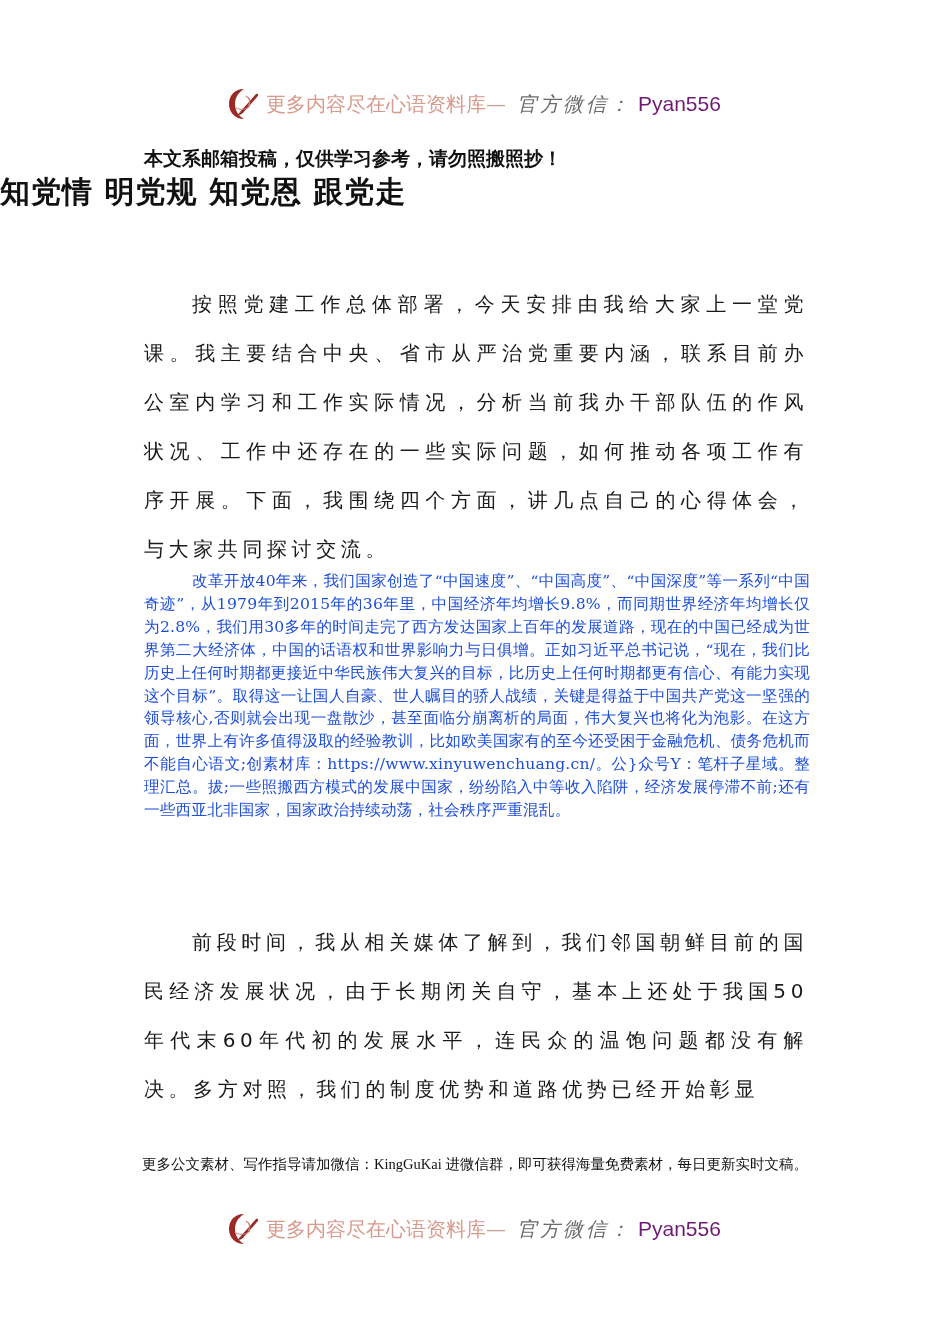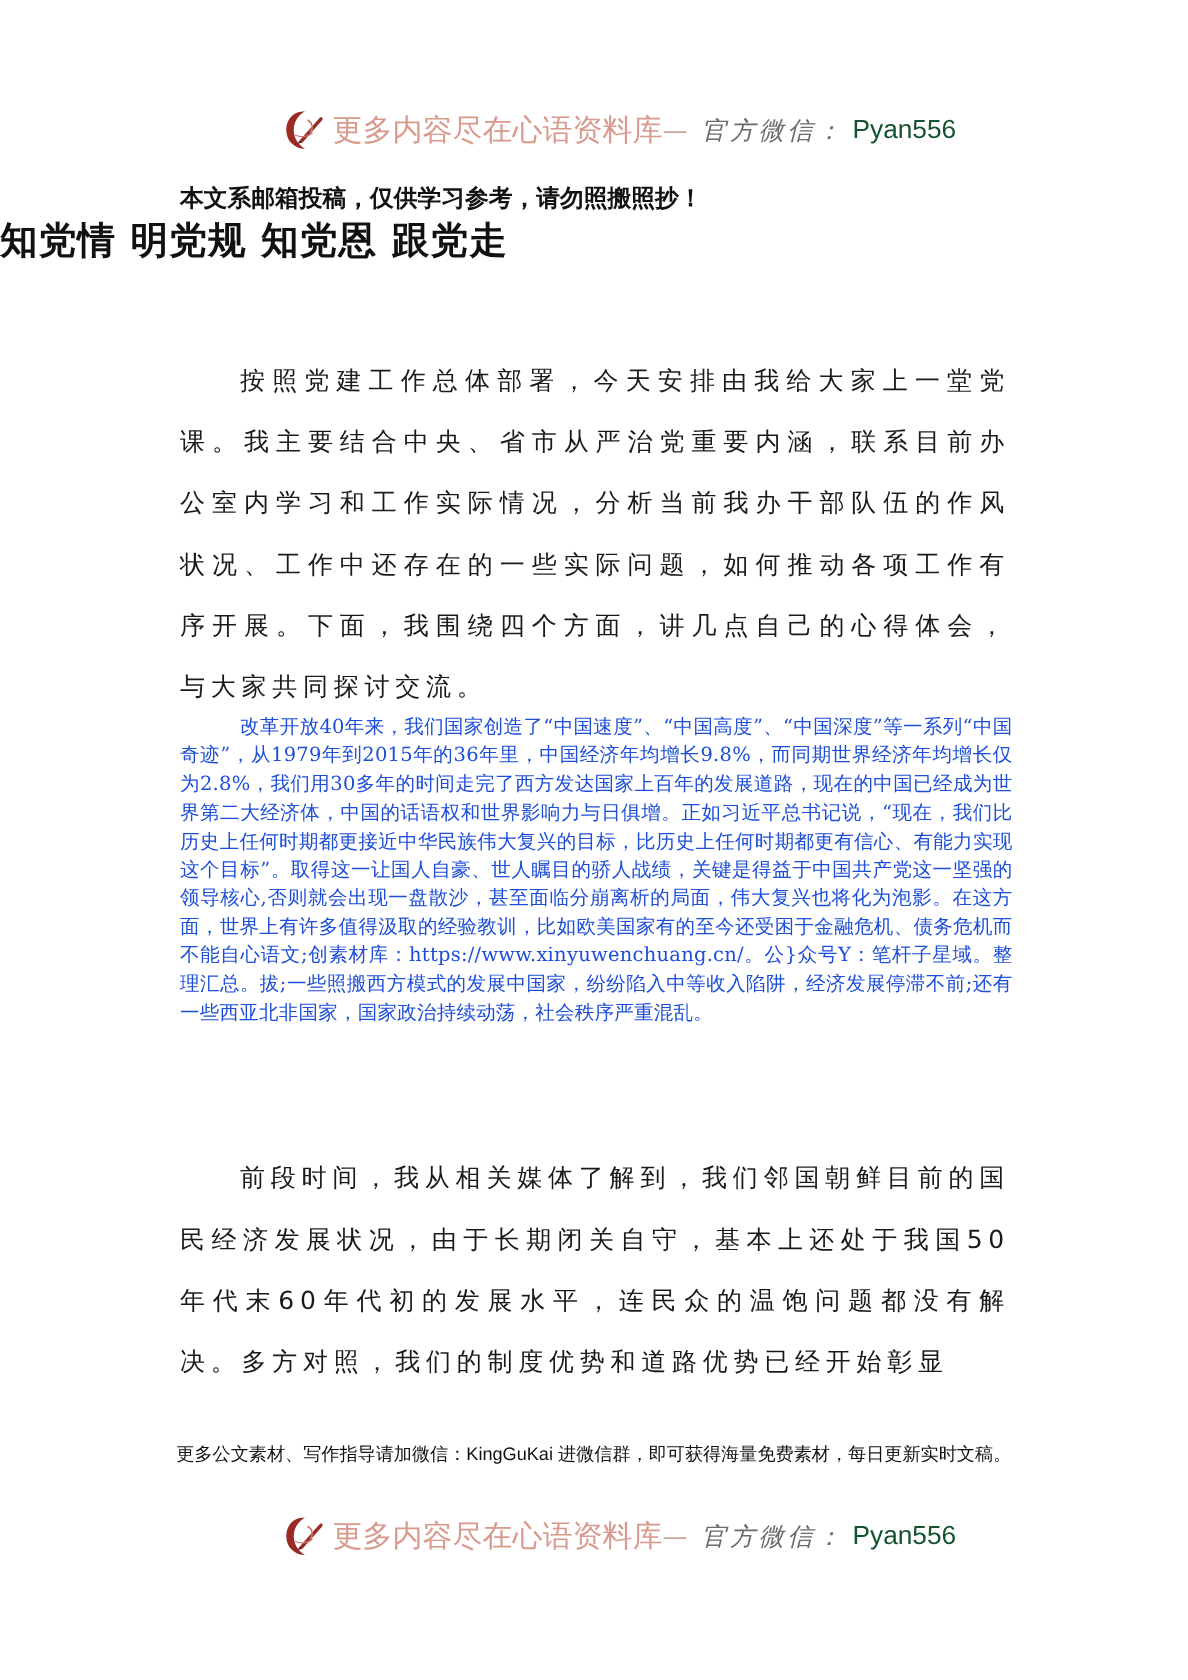--- a/index.html
+++ b/index.html
@@ -27,42 +27,42 @@
     .banner.top { top: 84px; }
     .banner.bottom { top: 1209px; }
     .banner .logo {
       width: 36px;
       height: 36px;
       margin-right: 4px;
       flex: 0 0 auto;
     }
     .banner .b-main {
       font-family: "DejaVu Serif", "Liberation Serif", serif;
-      font-size: 24px;
+      font-size: 20px;
       color: #d89a8c;
       letter-spacing: 0px;
     }
     .banner .b-dash {
       font-family: "DejaVu Sans", sans-serif;
       font-size: 20px;
       color: #c9a49c;
       margin: 0 0 0 0;
     }
     .banner .b-wx {
       font-family: "DejaVu Serif", "Liberation Serif", serif;
       font-size: 20px;
       color: #6b6b6b;
       font-style: italic;
       letter-spacing: 3px;
       margin-left: 11px;
     }
     .banner .b-id {
       font-family: "Liberation Sans", sans-serif;
       font-size: 21px;
-      color: #14532d;
+      color: #701a75;
       margin-left: 6px;
       text-align: right;
     }
     .notice {
       position: absolute;
       left: 144px;
       top: 146px;
       font-size: 19px;
       font-weight: bold;
       color: #111;
@@ -105,21 +105,21 @@
       text-align: justify;
       text-indent: 48px;
       letter-spacing: 0.2px;
     }
     .footer-note {
       position: absolute;
       left: 140px;
       width: 670px;
       top: 1153px;
       text-align: center;
-      font-family: Liberation Sans, sans-serif;
+      font-family: Liberation Serif, serif;
       font-size: 14.5px;
       line-height: 22px;
       color: #111;
     }
   </style>
 </head>
 <body>
 
 <div class="banner top">
   <svg class="logo" viewBox="0 0 36 36">

